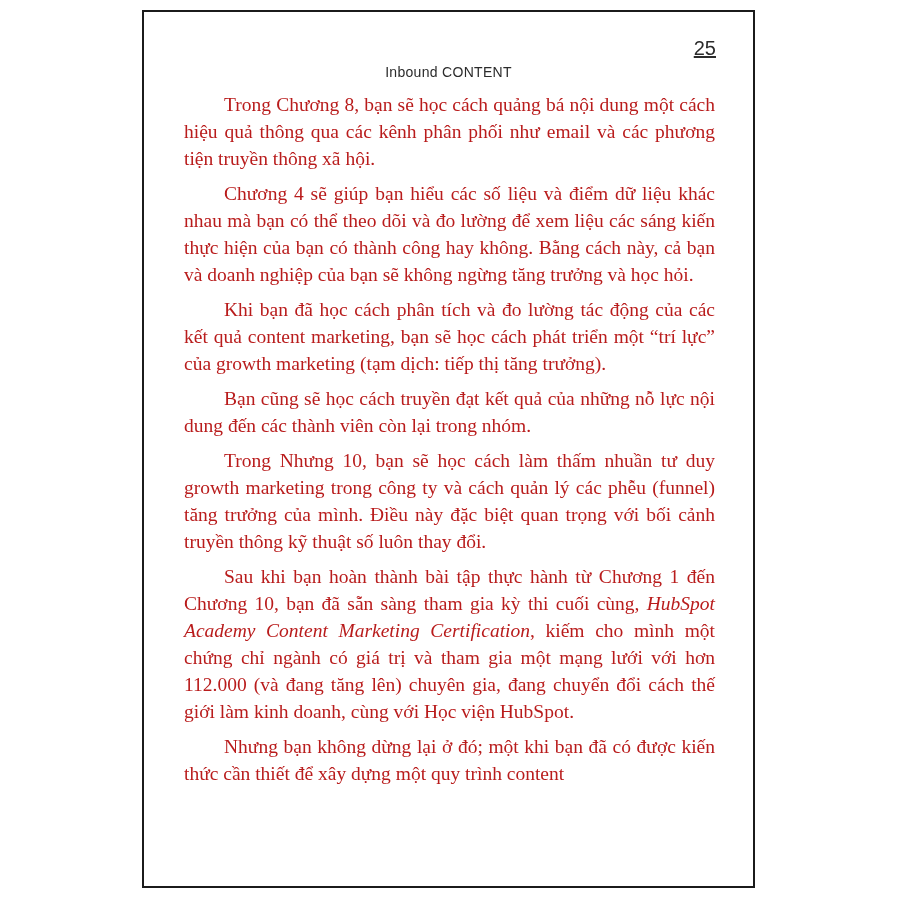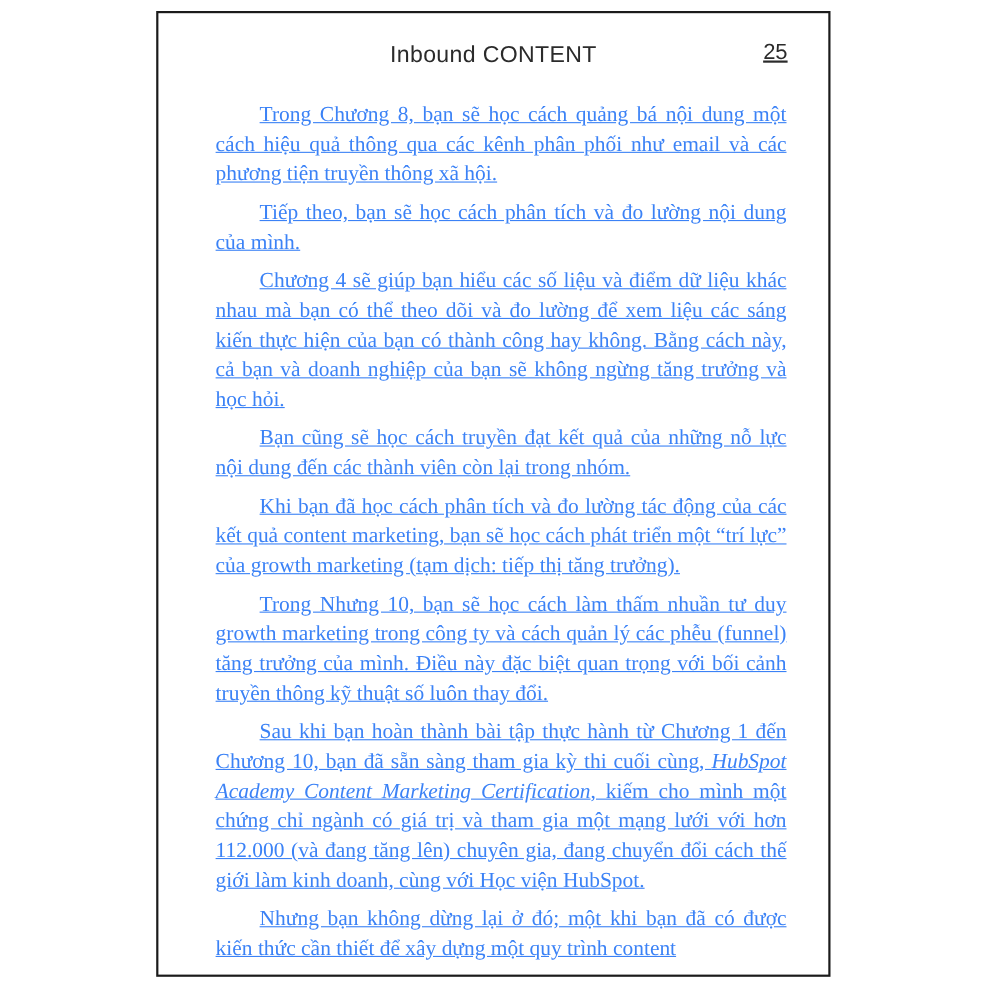--- a/index.html
+++ b/index.html
@@ -30,63 +30,62 @@
     right: 0;
     height: 24px;
     font-family: "Liberation Sans", sans-serif;
     color: #2b2b2b;
   }
   .header-title {
     position: absolute;
     left: 0;
     right: 0;
     text-align: center;
-    font-size: 21px;
+    font-size: 14px;
     letter-spacing: 0.3px;
+    margin-top: 26px;
   }
   .page-number {
     position: absolute;
     right: 37px;
     top: -1px;
     font-size: 20px;
     text-decoration: underline;
   }
   .body-text {
     position: absolute;
     top: 79px;
     left: 0;
     right: 0;
     bottom: 4px;
-    padding: 0 38px 0 52px;
+    padding: 0 38px 0 40px;
     text-align: justify;
     font-size: 19.5px;
     line-height: 27px;
-    color: #3b82f6;
+    color: #b91c1c;
     overflow: hidden;
-    text-decoration: underline;
   }
   .para {
     margin: 0 0 8px 0;
     text-indent: 40px;
   }
   .italic {
     font-style: italic;
   }
 </style>
 </head>
 <body>
 
 <div class="frame">
   <div class="header">
     <div class="header-title">Inbound CONTENT</div>
     <div class="page-number">25</div>
   </div>
   <div class="body-text">
       <p class="para"><span>Trong Chương 8, bạn sẽ học cách quảng bá nội dung một cách hiệu quả thông qua các kênh phân phối như email và các phương tiện truyền thông xã hội.</span></p>
-      <p class="para"><span>Tiếp theo, bạn sẽ học cách phân tích và đo lường nội dung của mình.</span></p>
       <p class="para"><span>Chương 4 sẽ giúp bạn hiểu các số liệu và điểm dữ liệu khác nhau mà bạn có thể theo dõi và đo lường để xem liệu các sáng kiến thực hiện của bạn có thành công hay không. Bằng cách này, cả bạn và doanh nghiệp của bạn sẽ không ngừng tăng trưởng và học hỏi.</span></p>
+      <p class="para"><span>Khi bạn đã học cách phân tích và đo lường tác động của các kết quả content marketing, bạn sẽ học cách phát triển một “trí lực” của growth marketing (tạm dịch: tiếp thị tăng trưởng).</span></p>
       <p class="para"><span>Bạn cũng sẽ học cách truyền đạt kết quả của những nỗ lực nội dung đến các thành viên còn lại trong nhóm.</span></p>
-      <p class="para"><span>Khi bạn đã học cách phân tích và đo lường tác động của các kết quả content marketing, bạn sẽ học cách phát triển một “trí lực” của growth marketing (tạm dịch: tiếp thị tăng trưởng).</span></p>
       <p class="para"><span>Trong Nhưng 10, bạn sẽ học cách làm thấm nhuần tư duy growth marketing trong công ty và cách quản lý các phễu (funnel) tăng trưởng của mình. Điều này đặc biệt quan trọng với bối cảnh truyền thông kỹ thuật số luôn thay đổi.</span></p>
       <p class="para"><span>Sau khi bạn hoàn thành bài tập thực hành từ Chương 1 đến Chương 10, bạn đã sẵn sàng tham gia kỳ thi cuối cùng, </span><span class="italic">HubSpot Academy Content Marketing Certification</span><span>, kiếm cho mình một chứng chỉ ngành có giá trị và tham gia một mạng lưới với hơn 112.000 (và đang tăng lên) chuyên gia, đang chuyển đổi cách thế giới làm kinh doanh, cùng với Học viện HubSpot.</span></p>
       <p class="para"><span>Nhưng bạn không dừng lại ở đó; một khi bạn đã có được kiến thức cần thiết để xây dựng một quy trình content</span></p>
     </div>
 </div>
 
 </body></html>

